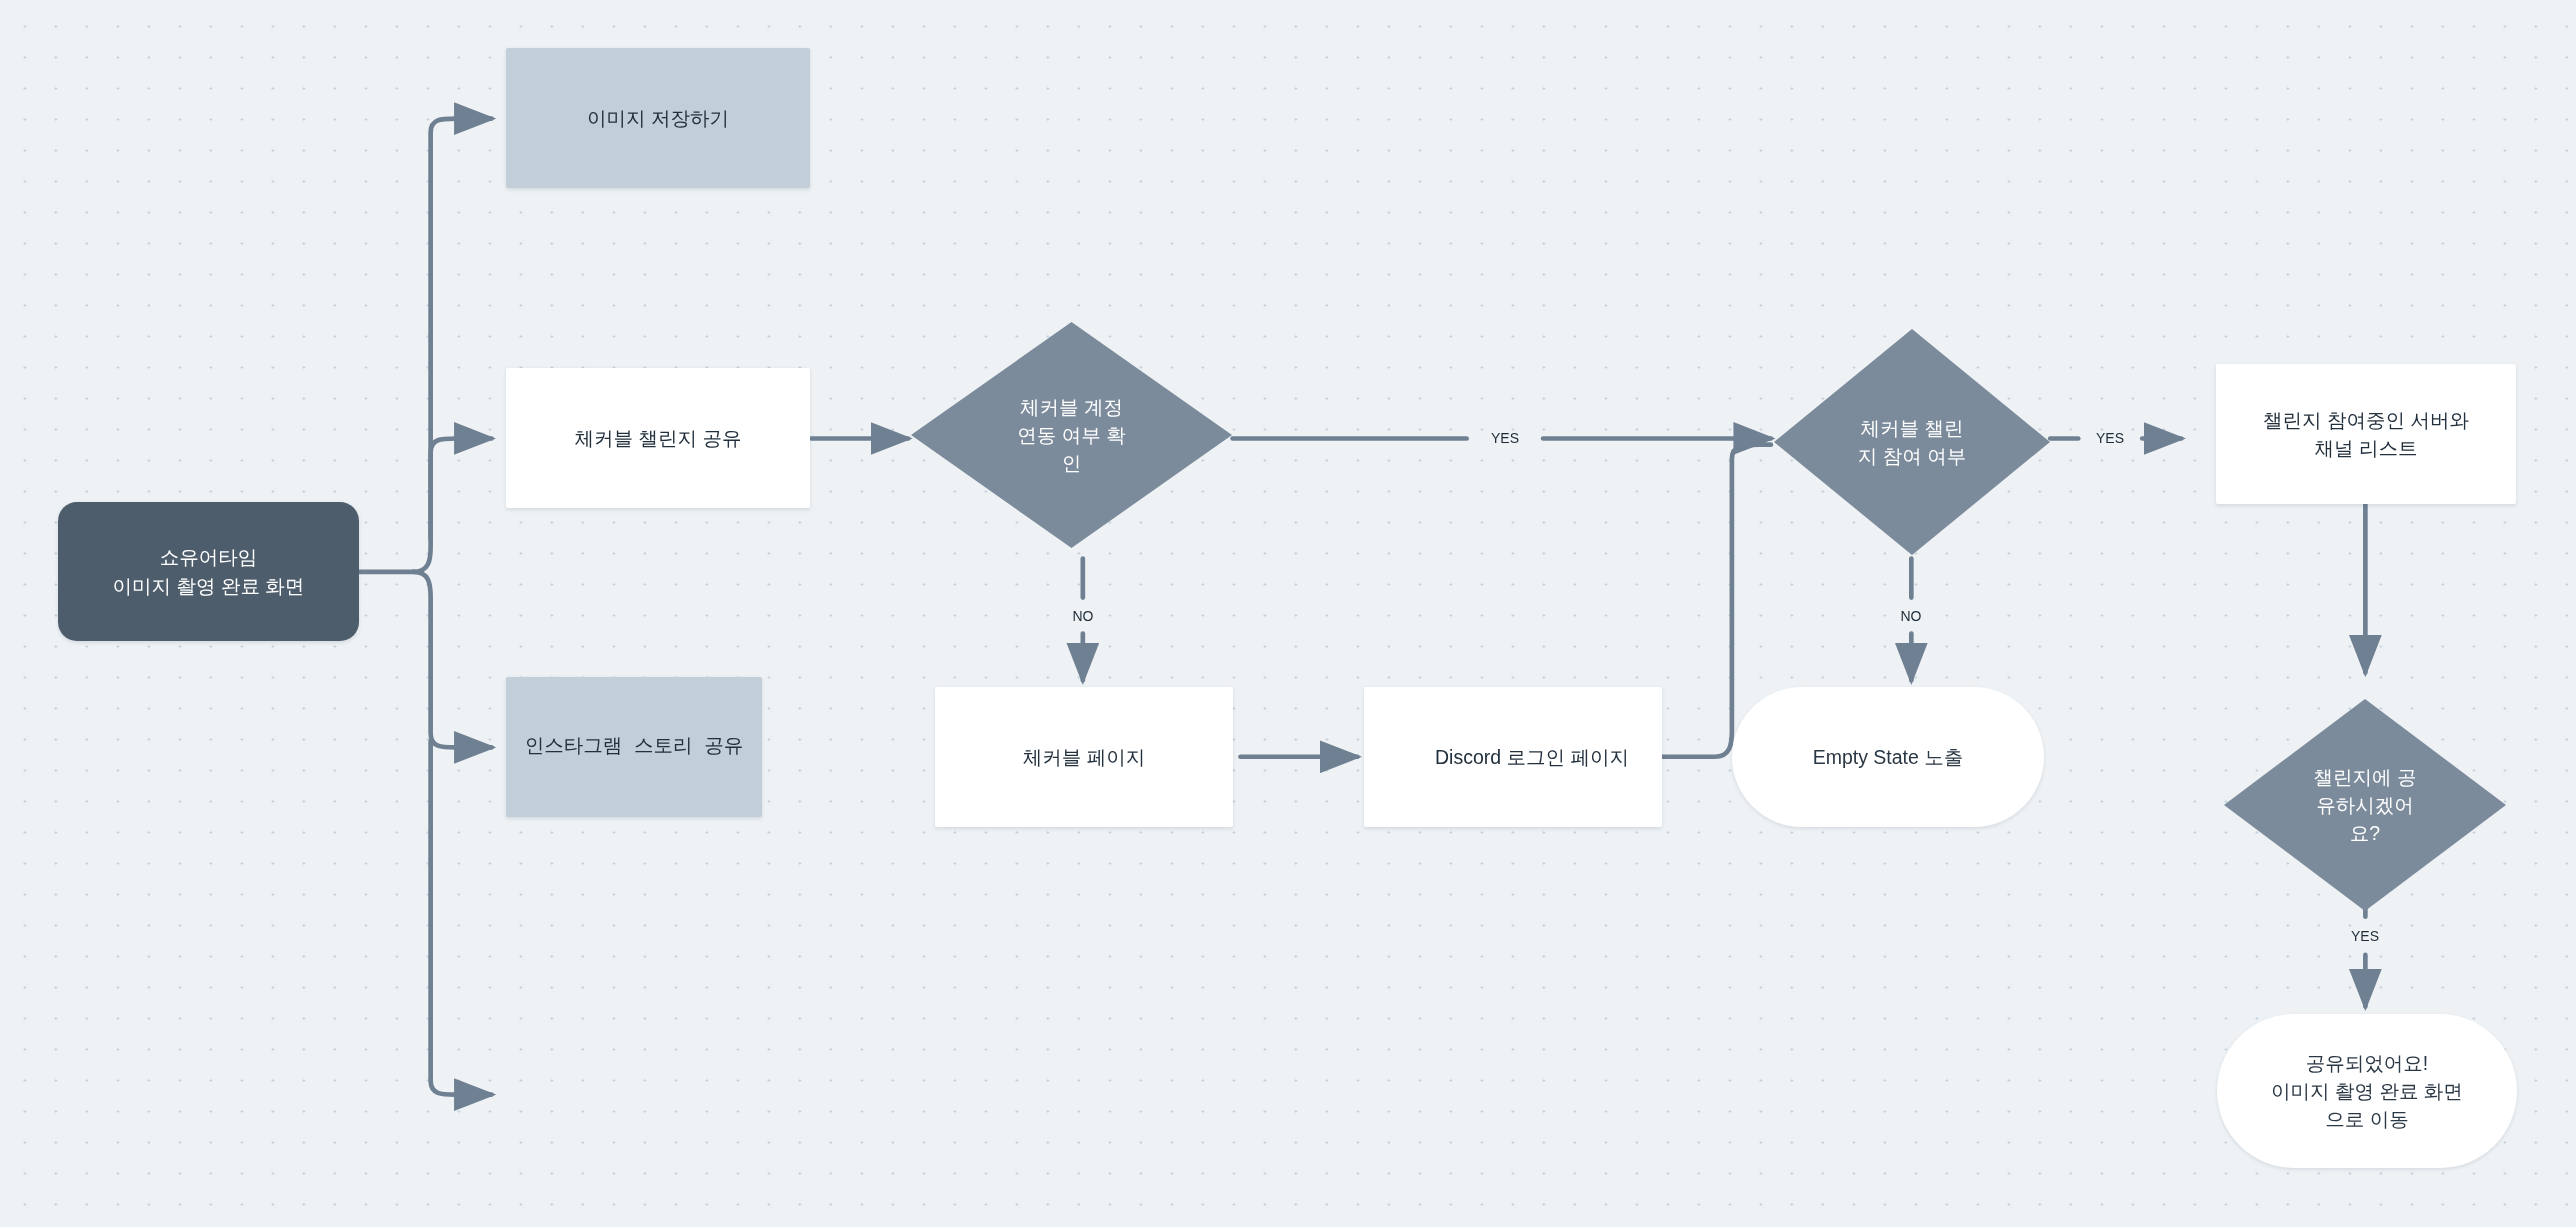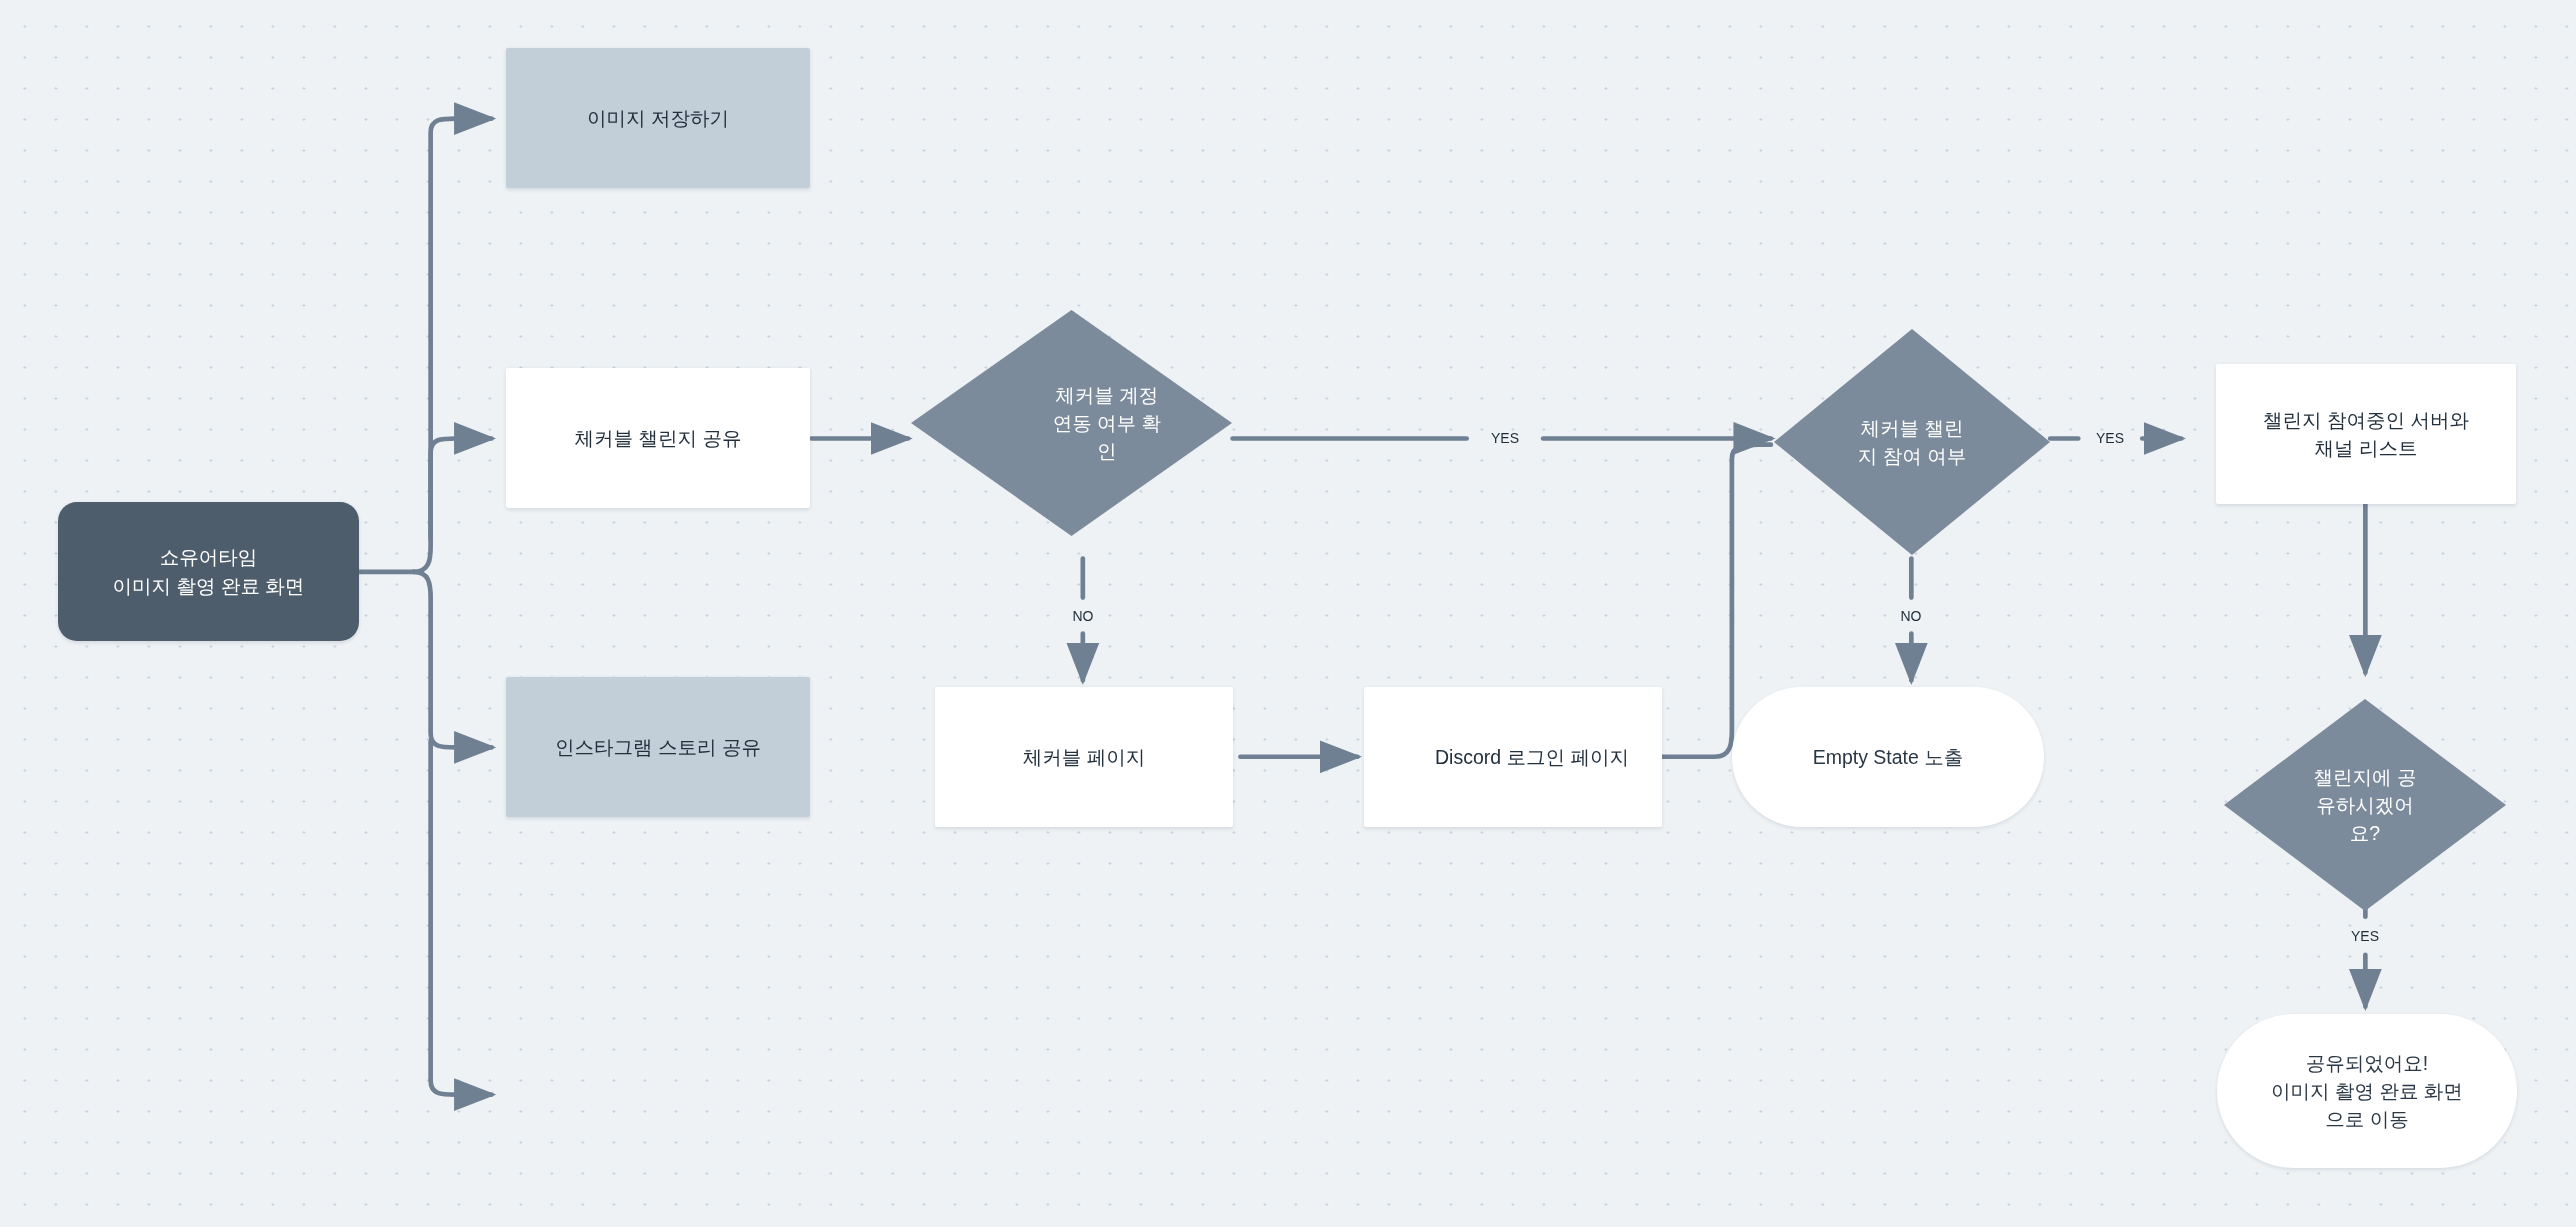--- a/index.html
+++ b/index.html
@@ -112,26 +112,26 @@
   </div>
 
   <div class="node rect grey" style="left:506px;top:48px;width:304px;height:140px;">
     <span>이미지 저장하기</span>
   </div>
 
   <div class="node rect white" style="left:506px;top:368px;width:304px;height:140px;">
     <span>체커블 챌린지 공유</span>
   </div>
 
-  <div class="node rect grey" style="left:506px;top:677px;width:304px;height:140px;">
+  <div class="node rect grey" style="left:506px;top:677px;width:256px;height:140px;font-family:Liberation Mono, monospace;">
     <span>인스타그램 스토리 공유</span>
   </div>
 
 
-  <div class="diamond" style="left:911px;top:310px;width:321px;height:226px;justify-content:flex-end;">
+  <div class="diamond" style="left:911px;top:322px;width:321px;height:226px;">
     <span class="dshape"></span>
     <span class="dlabel">체커블 계정
 연동 여부 확
 인</span>
   </div>
 
   <div class="node rect white" style="left:935px;top:687px;width:298px;height:140px;">
     <span>체커블 페이지</span>
   </div>
 

